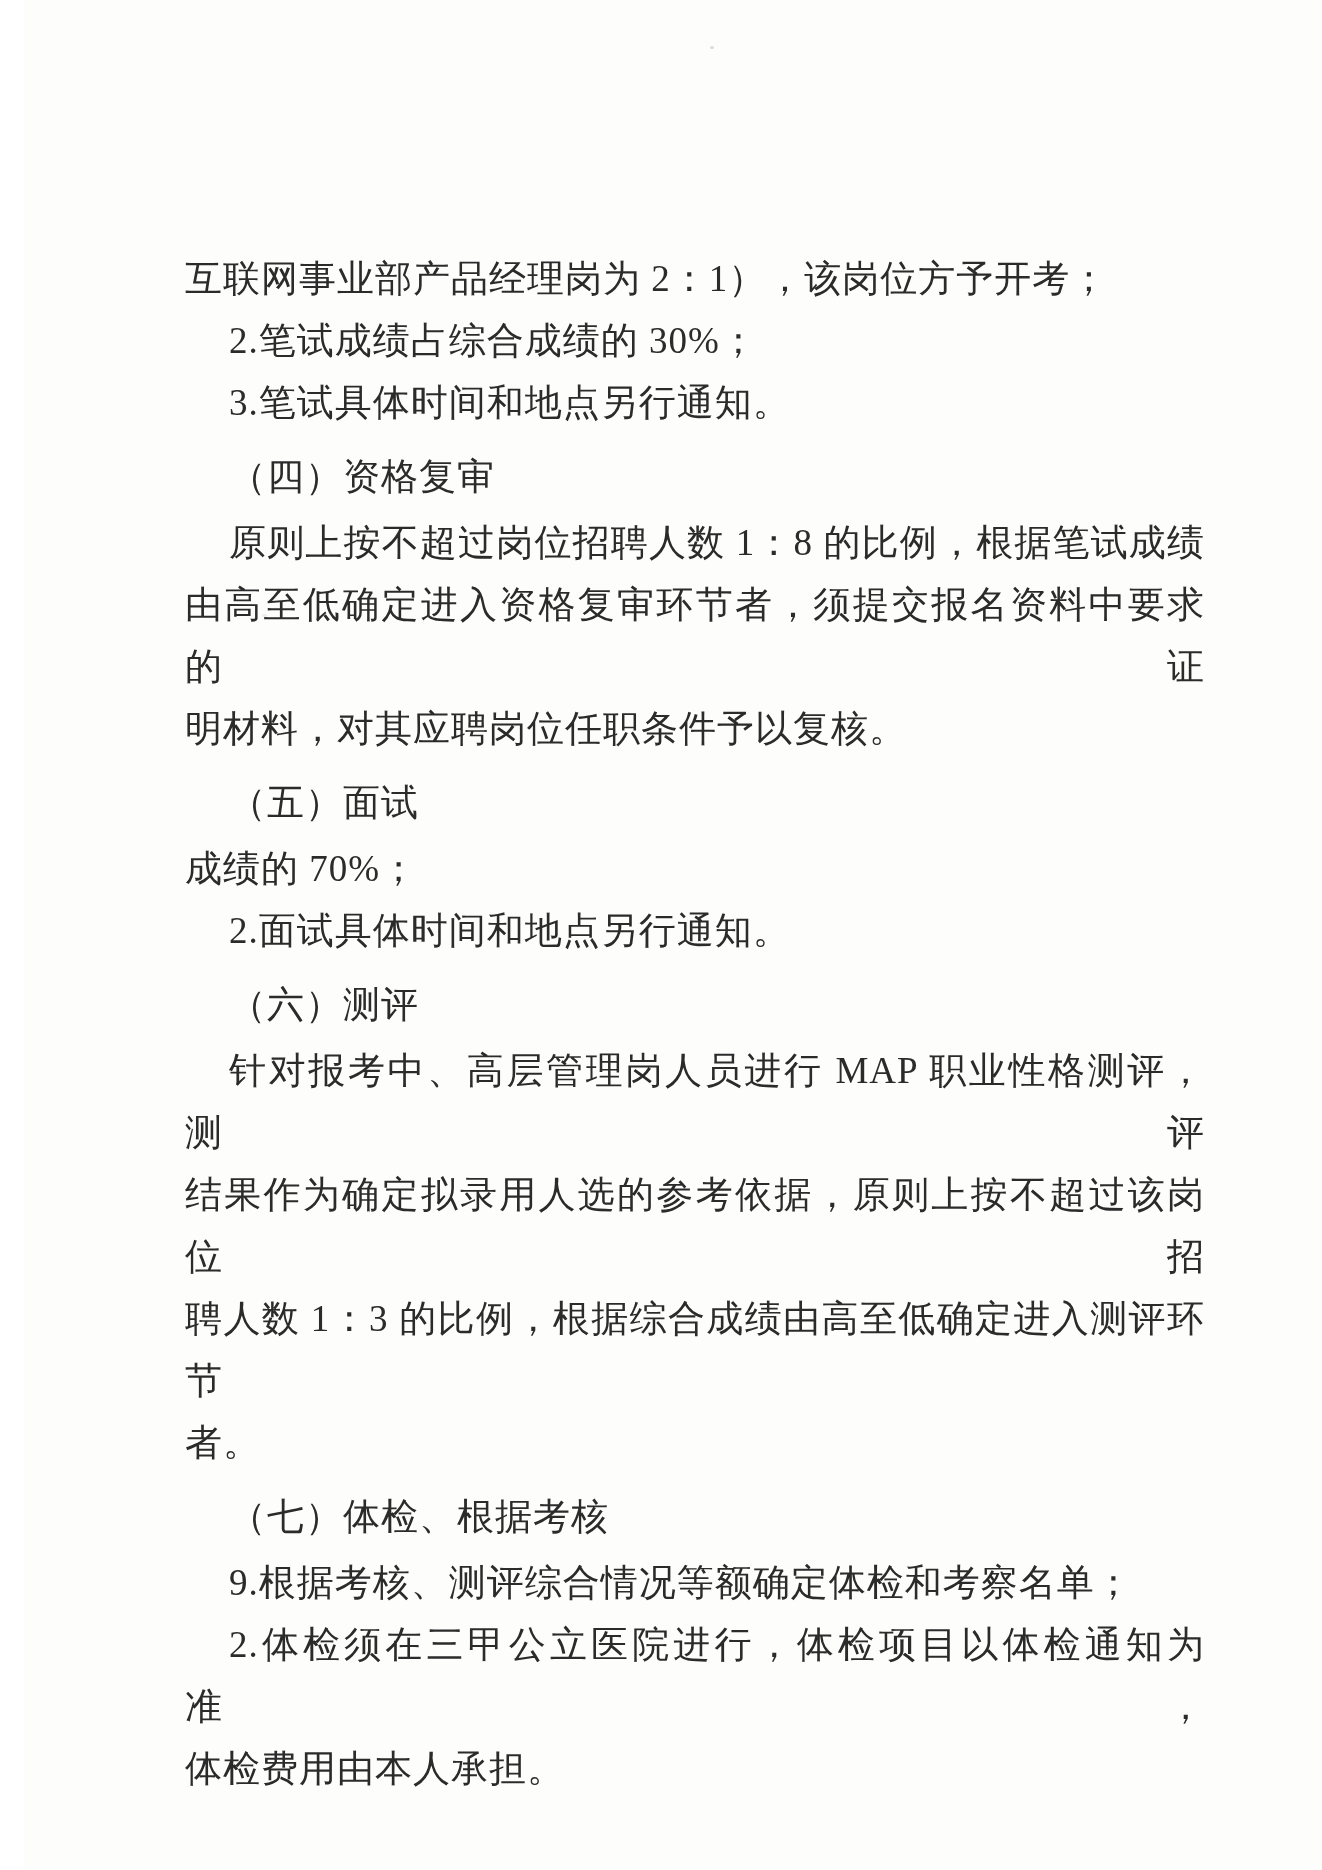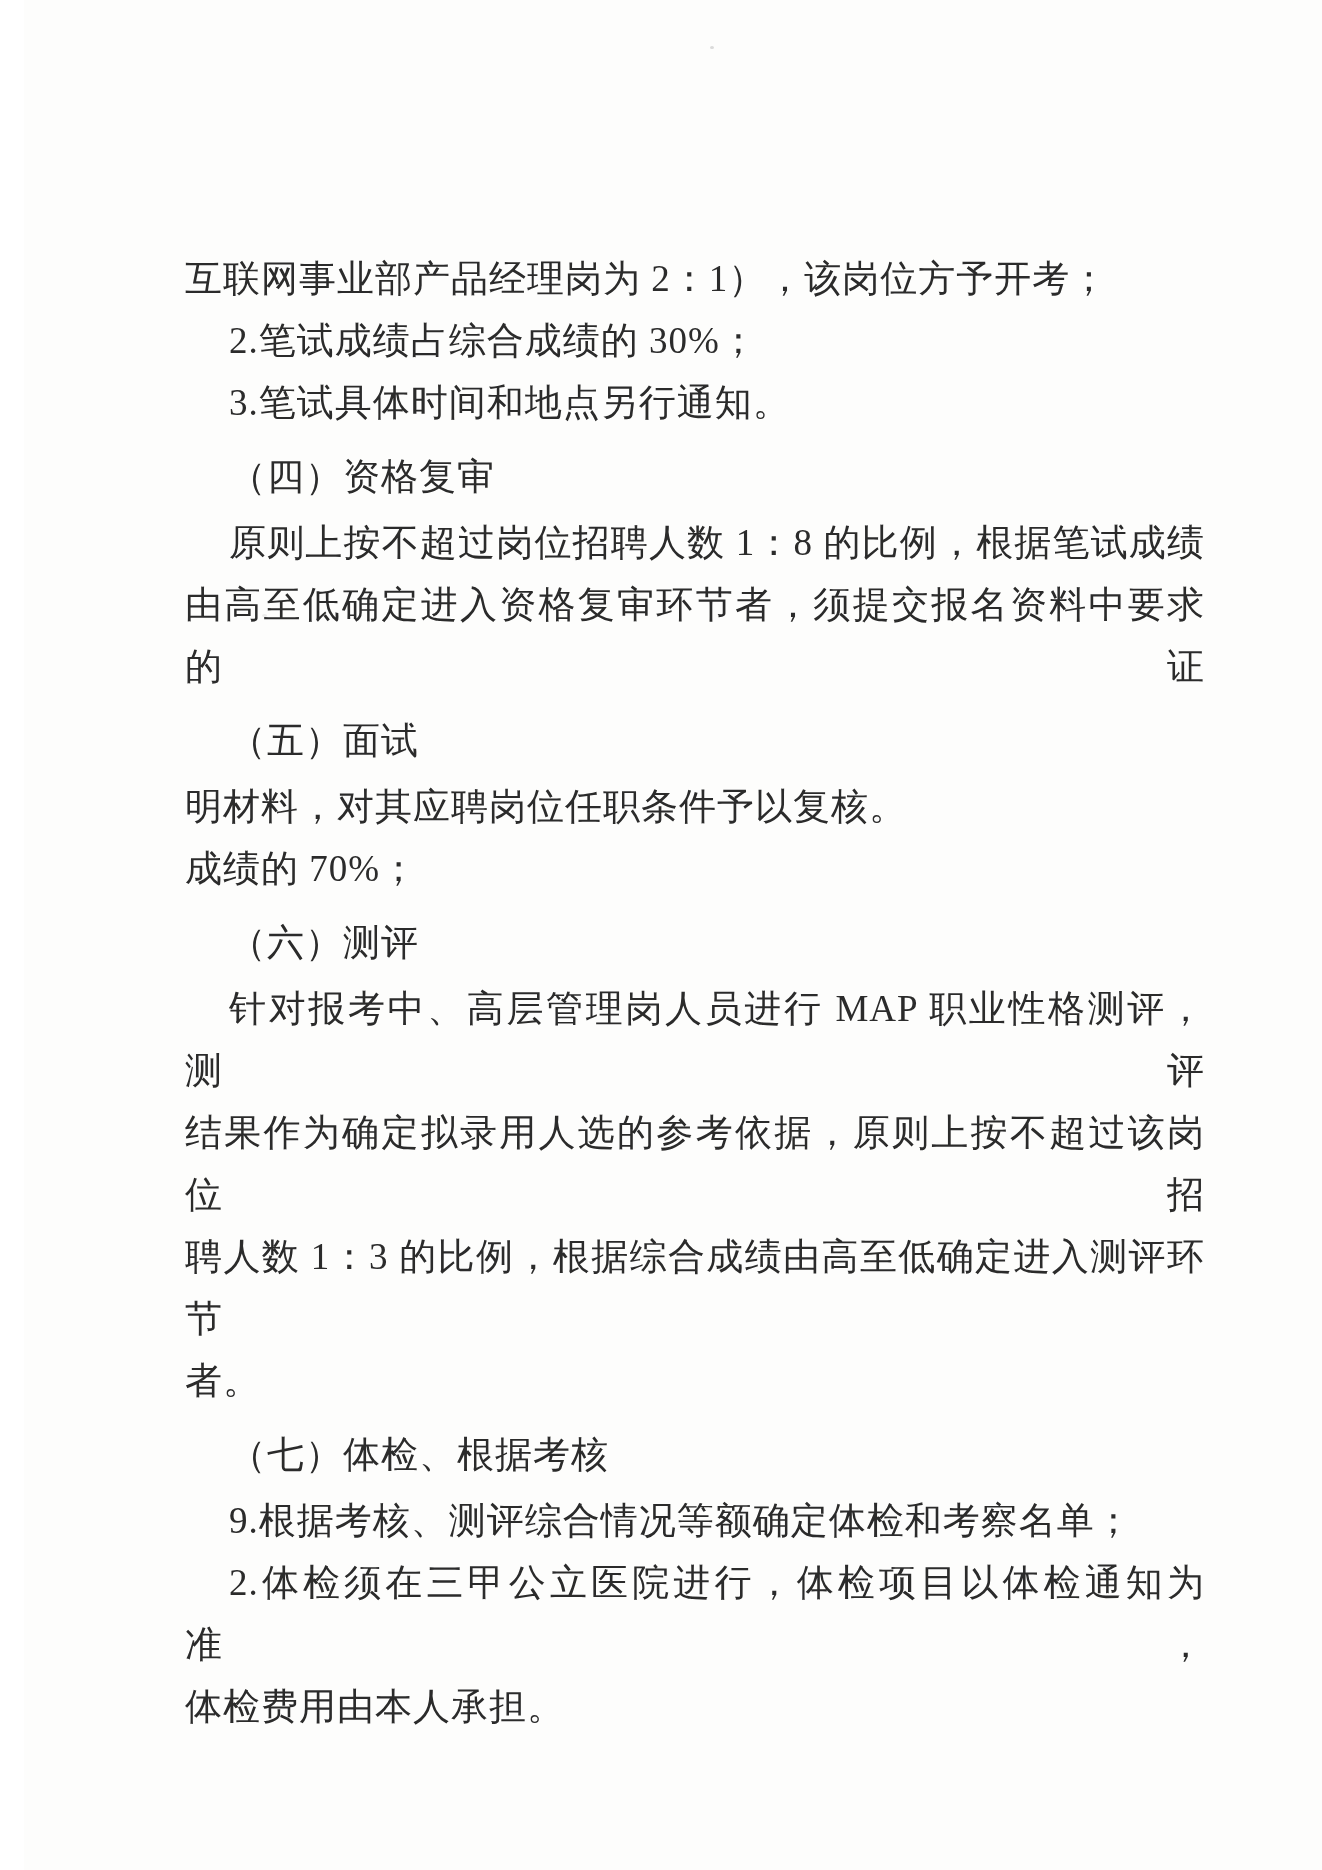--- a/index.html
+++ b/index.html
@@ -60,23 +60,24 @@
 
   <div class="speck s3"></div>
 
   <div class="content">
     <div class="line">互联网事业部产品经理岗为 2：1），该岗位方予开考；</div>
     <div class="line indent">2.笔试成绩占综合成绩的 30%；</div>
     <div class="line indent">3.笔试具体时间和地点另行通知。</div>
     <div class="line indent heading">（四）资格复审</div>
     <div class="line indent fill">原则上按不超过岗位招聘人数 1：8 的比例，根据笔试成绩</div>
     <div class="line fill">由高至低确定进入资格复审环节者，须提交报名资料中要求的证</div>
+    <div class="line">明材料，对其应聘岗位任职条件予以复核。</div>
     <div class="line indent heading">（五）面试</div>
-    <div class="line">明材料，对其应聘岗位任职条件予以复核。</div>
     <div class="line">成绩的 70%；</div>
+    <div class="line indent">2.面试具体时间和地点另行通知。</div>
     <div class="line indent heading">（六）测评</div>
     <div class="line indent fill">针对报考中、高层管理岗人员进行 MAP 职业性格测评，测评</div>
     <div class="line fill">结果作为确定拟录用人选的参考依据，原则上按不超过该岗位招</div>
     <div class="line fill">聘人数 1：3 的比例，根据综合成绩由高至低确定进入测评环节</div>
     <div class="line">者。</div>
     <div class="line indent heading">（七）体检、根据考核</div>
     <div class="line indent">9.根据考核、测评综合情况等额确定体检和考察名单；</div>
     <div class="line indent fill">2.体检须在三甲公立医院进行，体检项目以体检通知为准，</div>
     <div class="line">体检费用由本人承担。</div>
 

